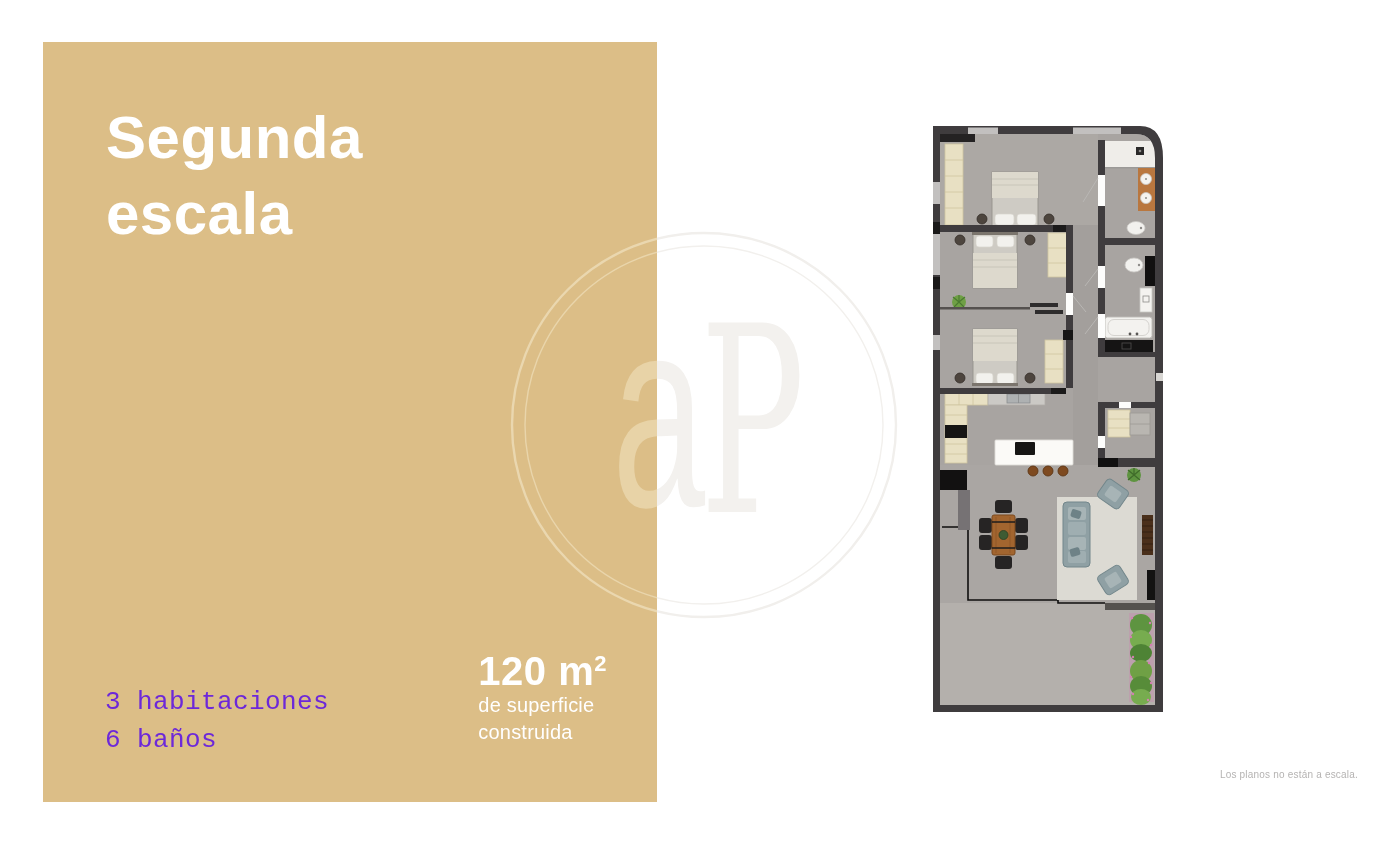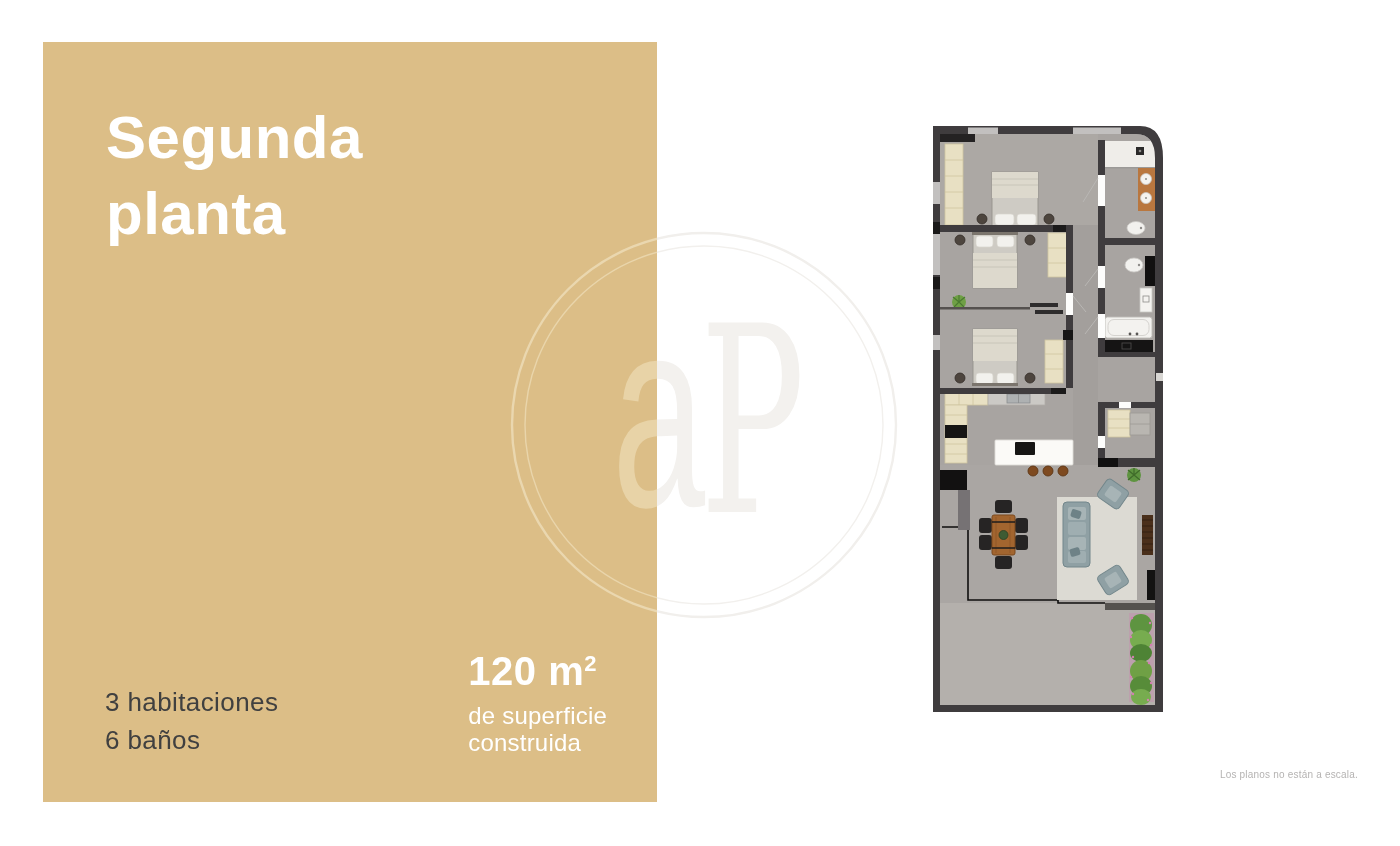--- a/index.html
+++ b/index.html
@@ -16,30 +16,31 @@
     background:#DCBE87;
   }
   .panel-title{
     position:absolute;left:63px;top:58px;margin:0;
     color:#fff;font-size:60px;font-weight:600;letter-spacing:.5px;
     line-height:76px;
   }
   .panel-title span{display:block;}
   .panel-stats{
     position:absolute;left:62px;top:641px;
-    color:#404040;font-size:26px;font-weight:400;letter-spacing:.4px;
+    color:#6d28d9;font-size:26px;font-weight:400;letter-spacing:.4px;
     line-height:38px;
+    font-family:Liberation Mono, monospace;
   }
   .panel-stats span{display:block;}
   .panel-area{
     position:absolute;right:50px;top:608px;text-align:left;color:#fff;
   }
   .area-value{font-size:40px;font-weight:700;letter-spacing:.5px;line-height:42px;}
   .area-value sup{font-size:22px;font-weight:700;vertical-align:super;line-height:0;}
-  .area-caption{font-size:24px;font-weight:400;line-height:27px;margin-top:10px;letter-spacing:.2px;}
+  .area-caption{font-size:20px;font-weight:400;line-height:27px;margin-top:0;letter-spacing:.2px;}
   .area-caption span{display:block;}
 
   
   .watermark{position:absolute;left:0;top:0;pointer-events:none;}
 
   
   .floorplan{position:absolute;left:933px;top:126px;width:230px;height:590px;}
 
   
   .disclaimer{
@@ -48,21 +49,21 @@
   }
 </style>
 </head>
 <body>
 
 <div class="stage">
 
   <div class="panel" style="background: rgb(220, 190, 135);">
     <h1 class="panel-title">
       <span>Segunda</span>
-      <span>planta</span>
+      <span>escala</span>
     </h1>
     <div class="panel-stats">
       <span>3 habitaciones</span>
       <span>6 baños</span>
     </div>
     <div class="panel-area">
       <div class="area-value"><span>120 m</span><sup>2</sup></div>
       <div class="area-caption">
         <span>de superficie</span>
         <span>construida</span>

